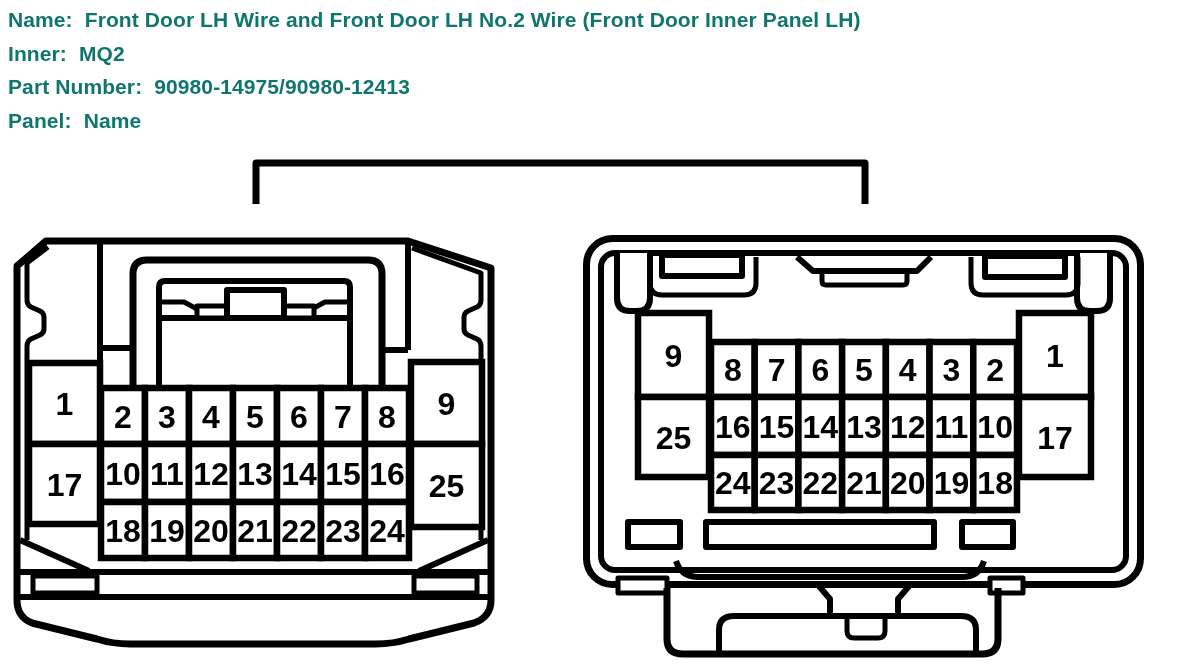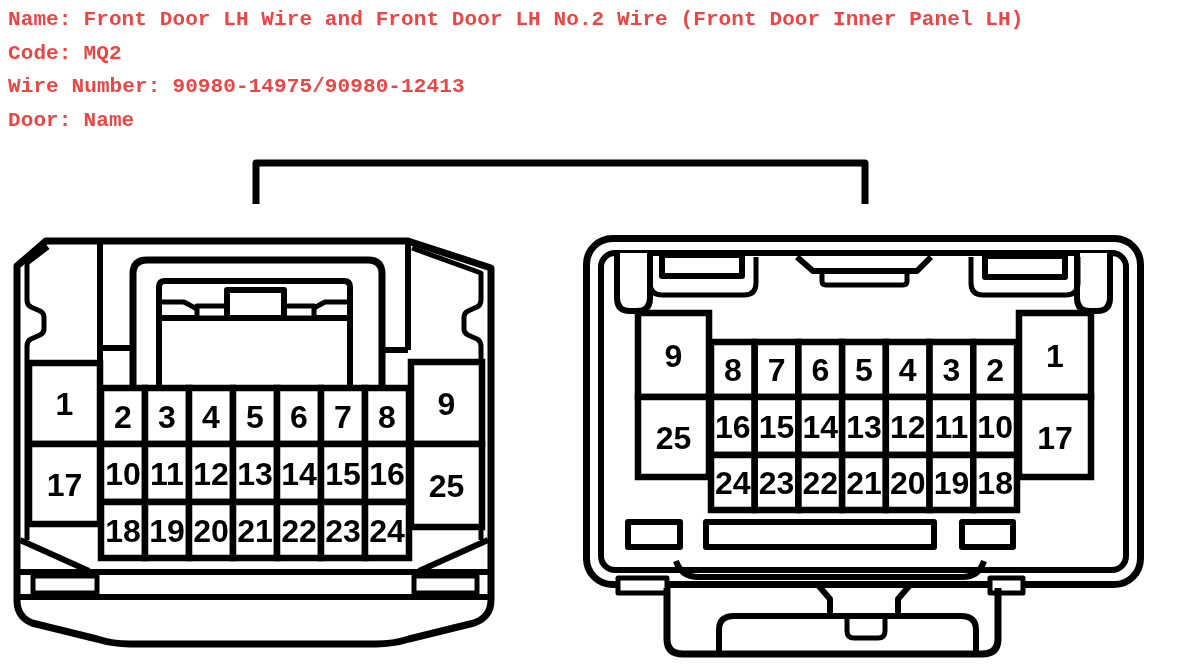--- a/index.html
+++ b/index.html
@@ -1,36 +1,36 @@
 <!DOCTYPE html>
 <html><head>
 <meta charset="utf-8">
 <style>
   html,body{margin:0;padding:0;background:#fff;}
   .page{position:relative;width:1184px;height:672px;background:#fff;overflow:hidden;
         font-family:"Liberation Sans",sans-serif;}
-  .header{position:absolute;left:8px;top:3px;color:#ef4444;font-family:Liberation Mono, monospace;}
+  .header{position:absolute;left:8px;top:3px;color:#0f766e;}
   .hrow{font-weight:bold;font-size:21px;line-height:33.5px;letter-spacing:0.1px;white-space:pre;}
   .hvalue{padding-left:12px;}
   svg{position:absolute;left:0;top:0;}
   .ln{stroke:#000;fill:none;stroke-linejoin:round;}
   .fw{stroke:#000;fill:#fff;stroke-linejoin:round;}
   .pin-num{font-family:"Liberation Sans","DejaVu Sans",sans-serif;font-weight:bold;
            font-size:32px;fill:#000;text-anchor:middle;}
 </style>
 </head>
 <body>
 
 <div class="page">
 
   <div class="header">
     <div class="hrow"><span>Name:</span><span class="hvalue">Front Door LH Wire and Front Door LH No.2 Wire (Front Door Inner Panel LH)</span></div>
-    <div class="hrow"><span>Code:</span><span class="hvalue">MQ2</span></div>
-    <div class="hrow"><span>Wire Number:</span><span class="hvalue">90980-14975/90980-12413</span></div>
-    <div class="hrow"><span>Door:</span><span class="hvalue">Name</span></div>
+    <div class="hrow"><span>Inner:</span><span class="hvalue">MQ2</span></div>
+    <div class="hrow"><span>Part Number:</span><span class="hvalue">90980-14975/90980-12413</span></div>
+    <div class="hrow"><span>Panel:</span><span class="hvalue">Name</span></div>
   </div>
 
   <svg width="1184" height="672" viewBox="0 0 1184 672">
 
     <path class="ln" stroke-width="7" d="M256,204 V163 H865 V204"></path>
 
     <g>
       <path class="fw" stroke-width="7" d="M17,266 L46,241 H408 L491,268 V600 Q491,617 474,623 L409,639 Q393,644 376,644 H130 Q113,644 97,639 L32,623 Q17,617 17,600 Z"></path>
       <path class="ln" stroke-width="6" d="M17,572 H491"></path>
       <path class="ln" stroke-width="6" d="M17,597 H491"></path>

